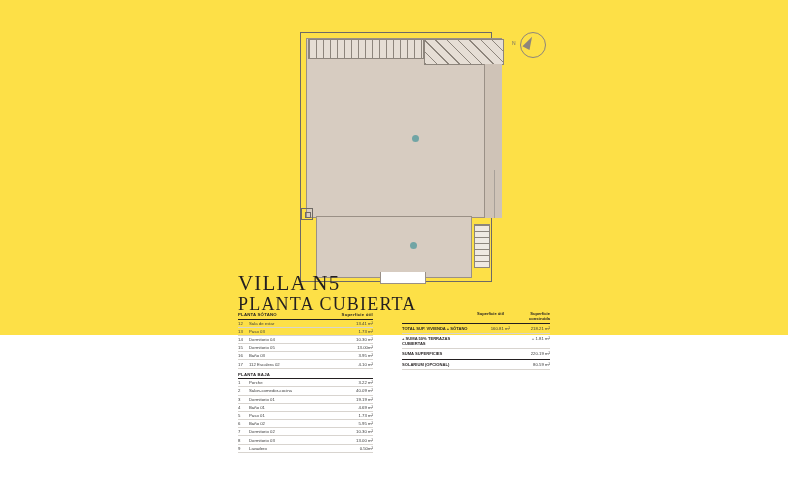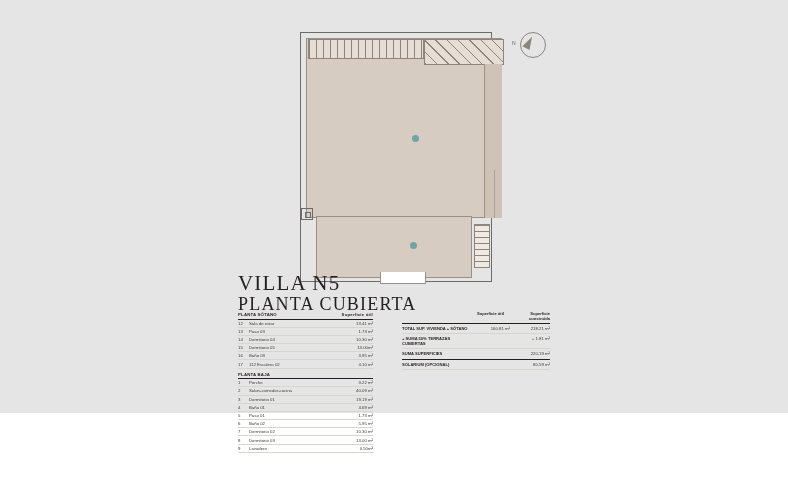--- a/index.html
+++ b/index.html
@@ -12,22 +12,22 @@
     height: 477px;
     font-family: "Liberation Sans", sans-serif;
     color: #231f20;
     overflow: hidden;
     position: relative;
   }
   .page {
     position: absolute;
     left: 0; top: 0;
     width: 788px;
-    height: 413px;
-    background: #e5e5e5;
+    height: 335px;
+    background: #fde047;
   }
 
   
   .plan-wrap {
     position: absolute;
     left: 298px;
     top: 20px;
     width: 260px;
     height: 265px;
   }

